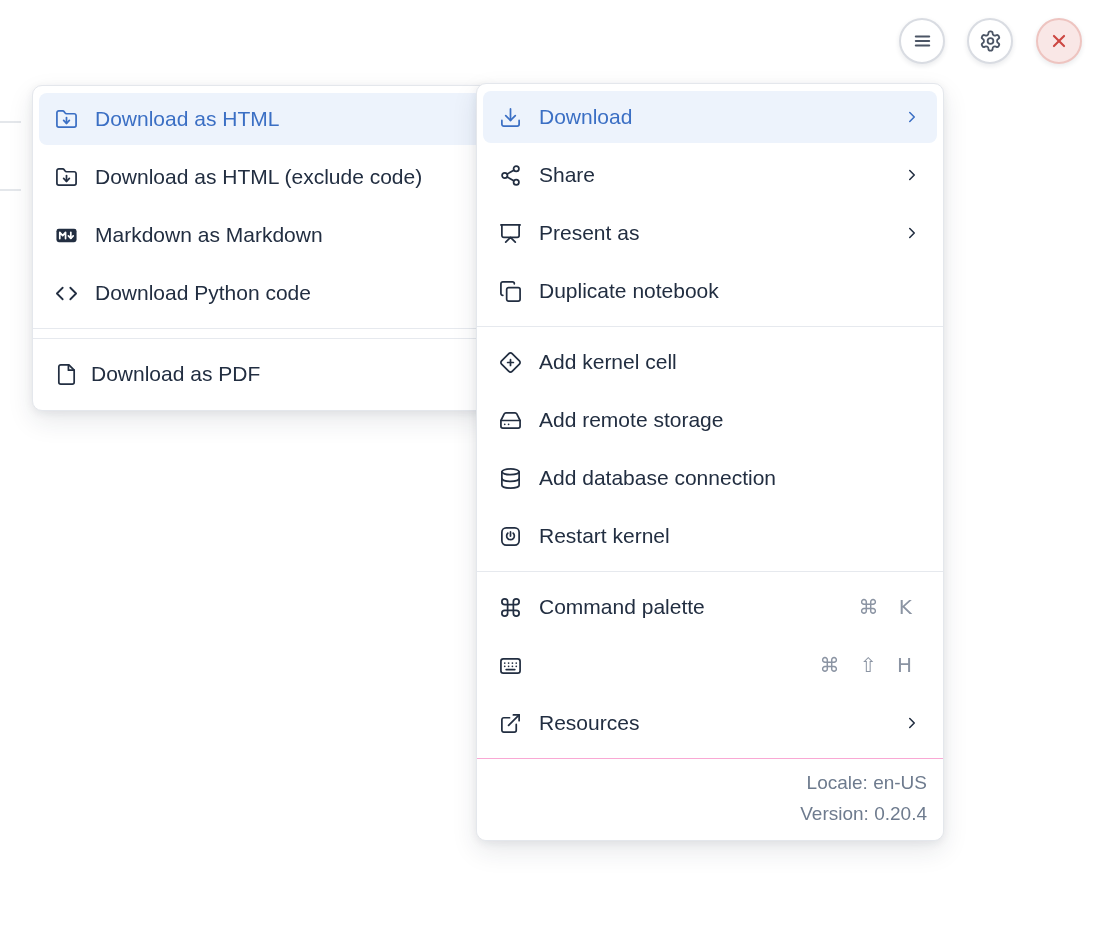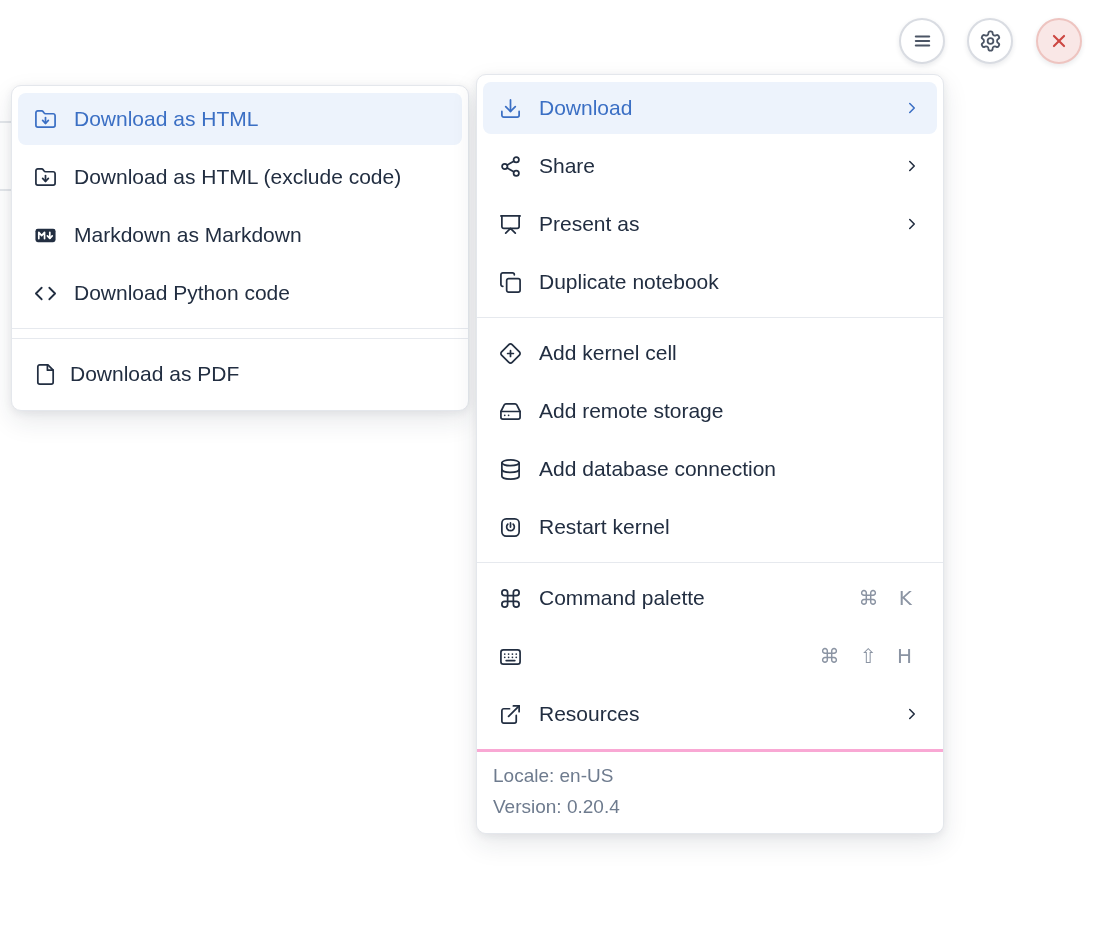--- a/index.html
+++ b/index.html
@@ -23,22 +23,22 @@
   }
   .tb.close { background:var(--close-bg,#f9e7e6); border-color:var(--close-border,#eec4c0); color:var(--close-red,#cc4742); }
   .tb svg { display:block; }
 
   
   .panel {
     position:absolute; background:#fff; box-sizing:border-box;
     border:1px solid #e4e7ec; border-radius:10px;
     box-shadow:0 10px 26px rgba(25,39,62,.10), 0 2px 8px rgba(25,39,62,.07);
   }
-  .left-panel  { left:11px;  top:85px; width:458px; z-index:1; padding:7px 6px; }
-  .right-panel { left:476px; top:74px; width:468px; z-index:2; padding:7px 6px 0; }
+  .left-panel  { left:32px;  top:85px; width:458px; z-index:1; padding:7px 6px; }
+  .right-panel { left:476px; top:83px; width:468px; z-index:2; padding:7px 6px 0;text-align:right; }
 
   .mi {
     display:flex; align-items:center; height:52px; margin-bottom:6px;
     padding:0 16px; border-radius:8px; gap:17px;
     font-size:21px; color:var(--text-dark,#222e41); cursor:pointer;
     white-space:nowrap;
   }
   .mi:last-child { margin-bottom:3px;gap:13px; }
   .mi.active { background:var(--highlight-bg,#edf3fc); color:var(--accent-blue,#3b6fc4); }
   .mi.disabled { color:var(--text-disabled,#9aa3b0); cursor:default; }
@@ -48,21 +48,21 @@
 
   .chev { margin-left:auto; display:flex; align-items:center; }
   .shortcut {
     margin-left:auto; color:#8b94a3; font-size:20px; letter-spacing:7px;
     font-family:"DejaVu Sans",sans-serif; margin-right:2px;
   }
 
   .sep { height:1px; background:#e6e9ee; margin:9px -6px; }
 
   .menu-footer {
-    margin:9px -6px 0; border-top:3px solid #f9a8d4;
+    margin:9px -6px 0; border-top:1px solid #f9a8d4;
     padding:13px 16px 15px; border-radius:0 0 10px 10px;
     display:flex; flex-direction:column; gap:9px;
     font-size:19px; color:var(--text-muted,#6e7b8e); background:#fff;
   }
 </style>
 </head>
 <body>
 
 <div class="screen">
 

